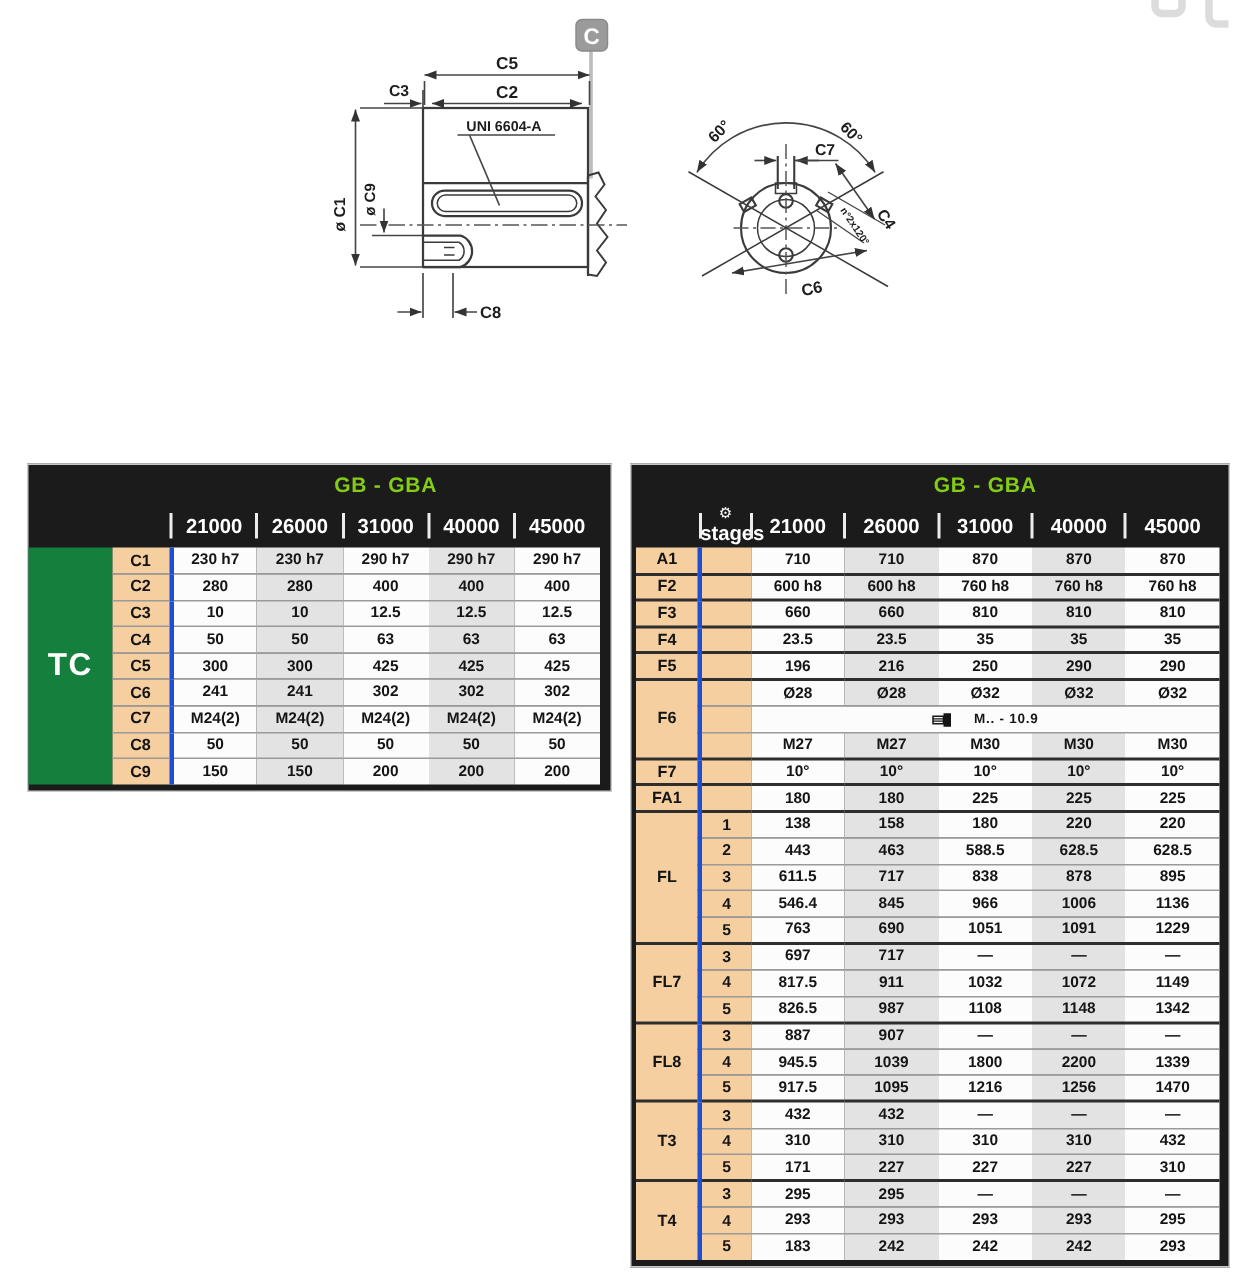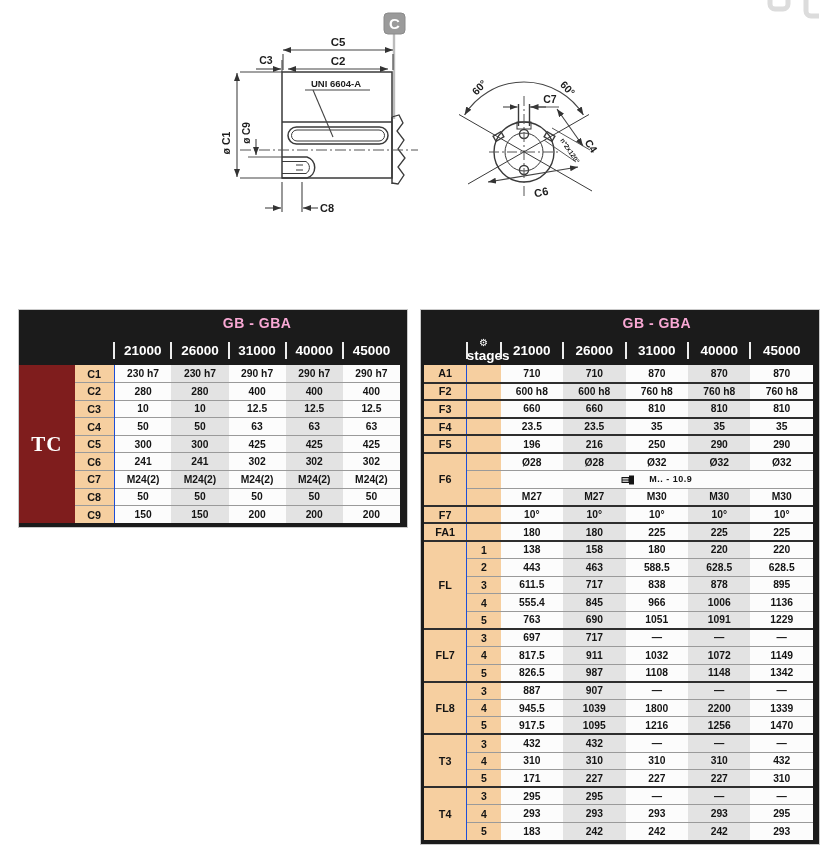--- a/index.html
+++ b/index.html
@@ -10,32 +10,32 @@
   #corner-fragment{position:absolute;right:8px;top:0;width:60px;height:22px;}
 
   
   .tbl-wrap{position:absolute;background:#1b1b1b;border:1px solid #c9c9c9;box-sizing:border-box;}
   #tc-wrap{left:18px;top:309px;width:390px;height:219px;padding:0 7px 5px 0;}
   #dim-wrap{left:420px;top:309px;width:400px;height:536px;padding:0 6px 5px 3px;}
   table{border-collapse:collapse;table-layout:fixed;width:100%;}
   td,th{padding:0;margin:0;box-sizing:border-box;text-align:center;vertical-align:middle;}
 
   tr.title-row td{height:26px;}
-  .tbl-title{color:#f9a8d4;font-size:14px;font-weight:bold;letter-spacing:.5px;}
+  .tbl-title{color:#84cc16;font-size:14px;font-weight:bold;letter-spacing:.5px;}
   tr.head-row th{height:29px;color:#fff;font-size:13.5px;font-weight:bold;position:relative;}
   tr.head-row th.tick::before{content:'';position:absolute;left:-1px;top:6px;bottom:6px;width:2px;background:#ececec;}
   .stages-th{font-size:8px;line-height:1.05;}
   .stages-th .gear{font-size:10px;display:block;}
 
   tbody td{height:17.6px;border-top:1px solid #9a9a9a;font-size:10.3px;font-weight:bold;color:#141414;}
   tbody tr:first-child td{border-top:none;}
   tr.group-start td{border-top:2px solid #2e2e2e;}
 
-  td.side-label{background:#7f1d1d;color:#fff;font-size:21px;font-weight:bold;letter-spacing:1px;border-top:none !important;font-family:Liberation Serif, serif;}
-  td.row-label{background:#f6cfa0;font-size:10.8px;border-right:1px solid #1d4ed8;}
+  td.side-label{background:#15803d;color:#fff;font-size:21px;font-weight:bold;letter-spacing:1px;border-top:none !important;}
+  td.row-label{background:#f6cfa0;font-size:10.8px;border-right:3px solid #1d4ed8;}
   td.stage-cell{background:#f6cfa0;font-size:10.5px;}
   td.c0,td.c2,td.c4{background:#fcfcfc;}
   td.c1,td.c3{background:#e3e3e3;}
   td.span-note{background:#fcfcfc;font-size:9px;letter-spacing:.5px;}
   td.span-note svg{vertical-align:middle;margin-right:14px;}
 </style>
 </head>
 <body>
 
 <svg id="corner-fragment" viewBox="0 0 60 22">
@@ -393,21 +393,21 @@
         <tr>
           <td class="stage-cell">3</td>
           <td class="c0">611.5</td>
           <td class="c1">717</td>
           <td class="c2">838</td>
           <td class="c3">878</td>
           <td class="c4">895</td>
         </tr>
         <tr>
           <td class="stage-cell">4</td>
-          <td class="c0">555.4</td>
+          <td class="c0">546.4</td>
           <td class="c1">845</td>
           <td class="c2">966</td>
           <td class="c3">1006</td>
           <td class="c4">1136</td>
         </tr>
         <tr>
           <td class="stage-cell">5</td>
           <td class="c0">763</td>
           <td class="c1">690</td>
           <td class="c2">1051</td>

